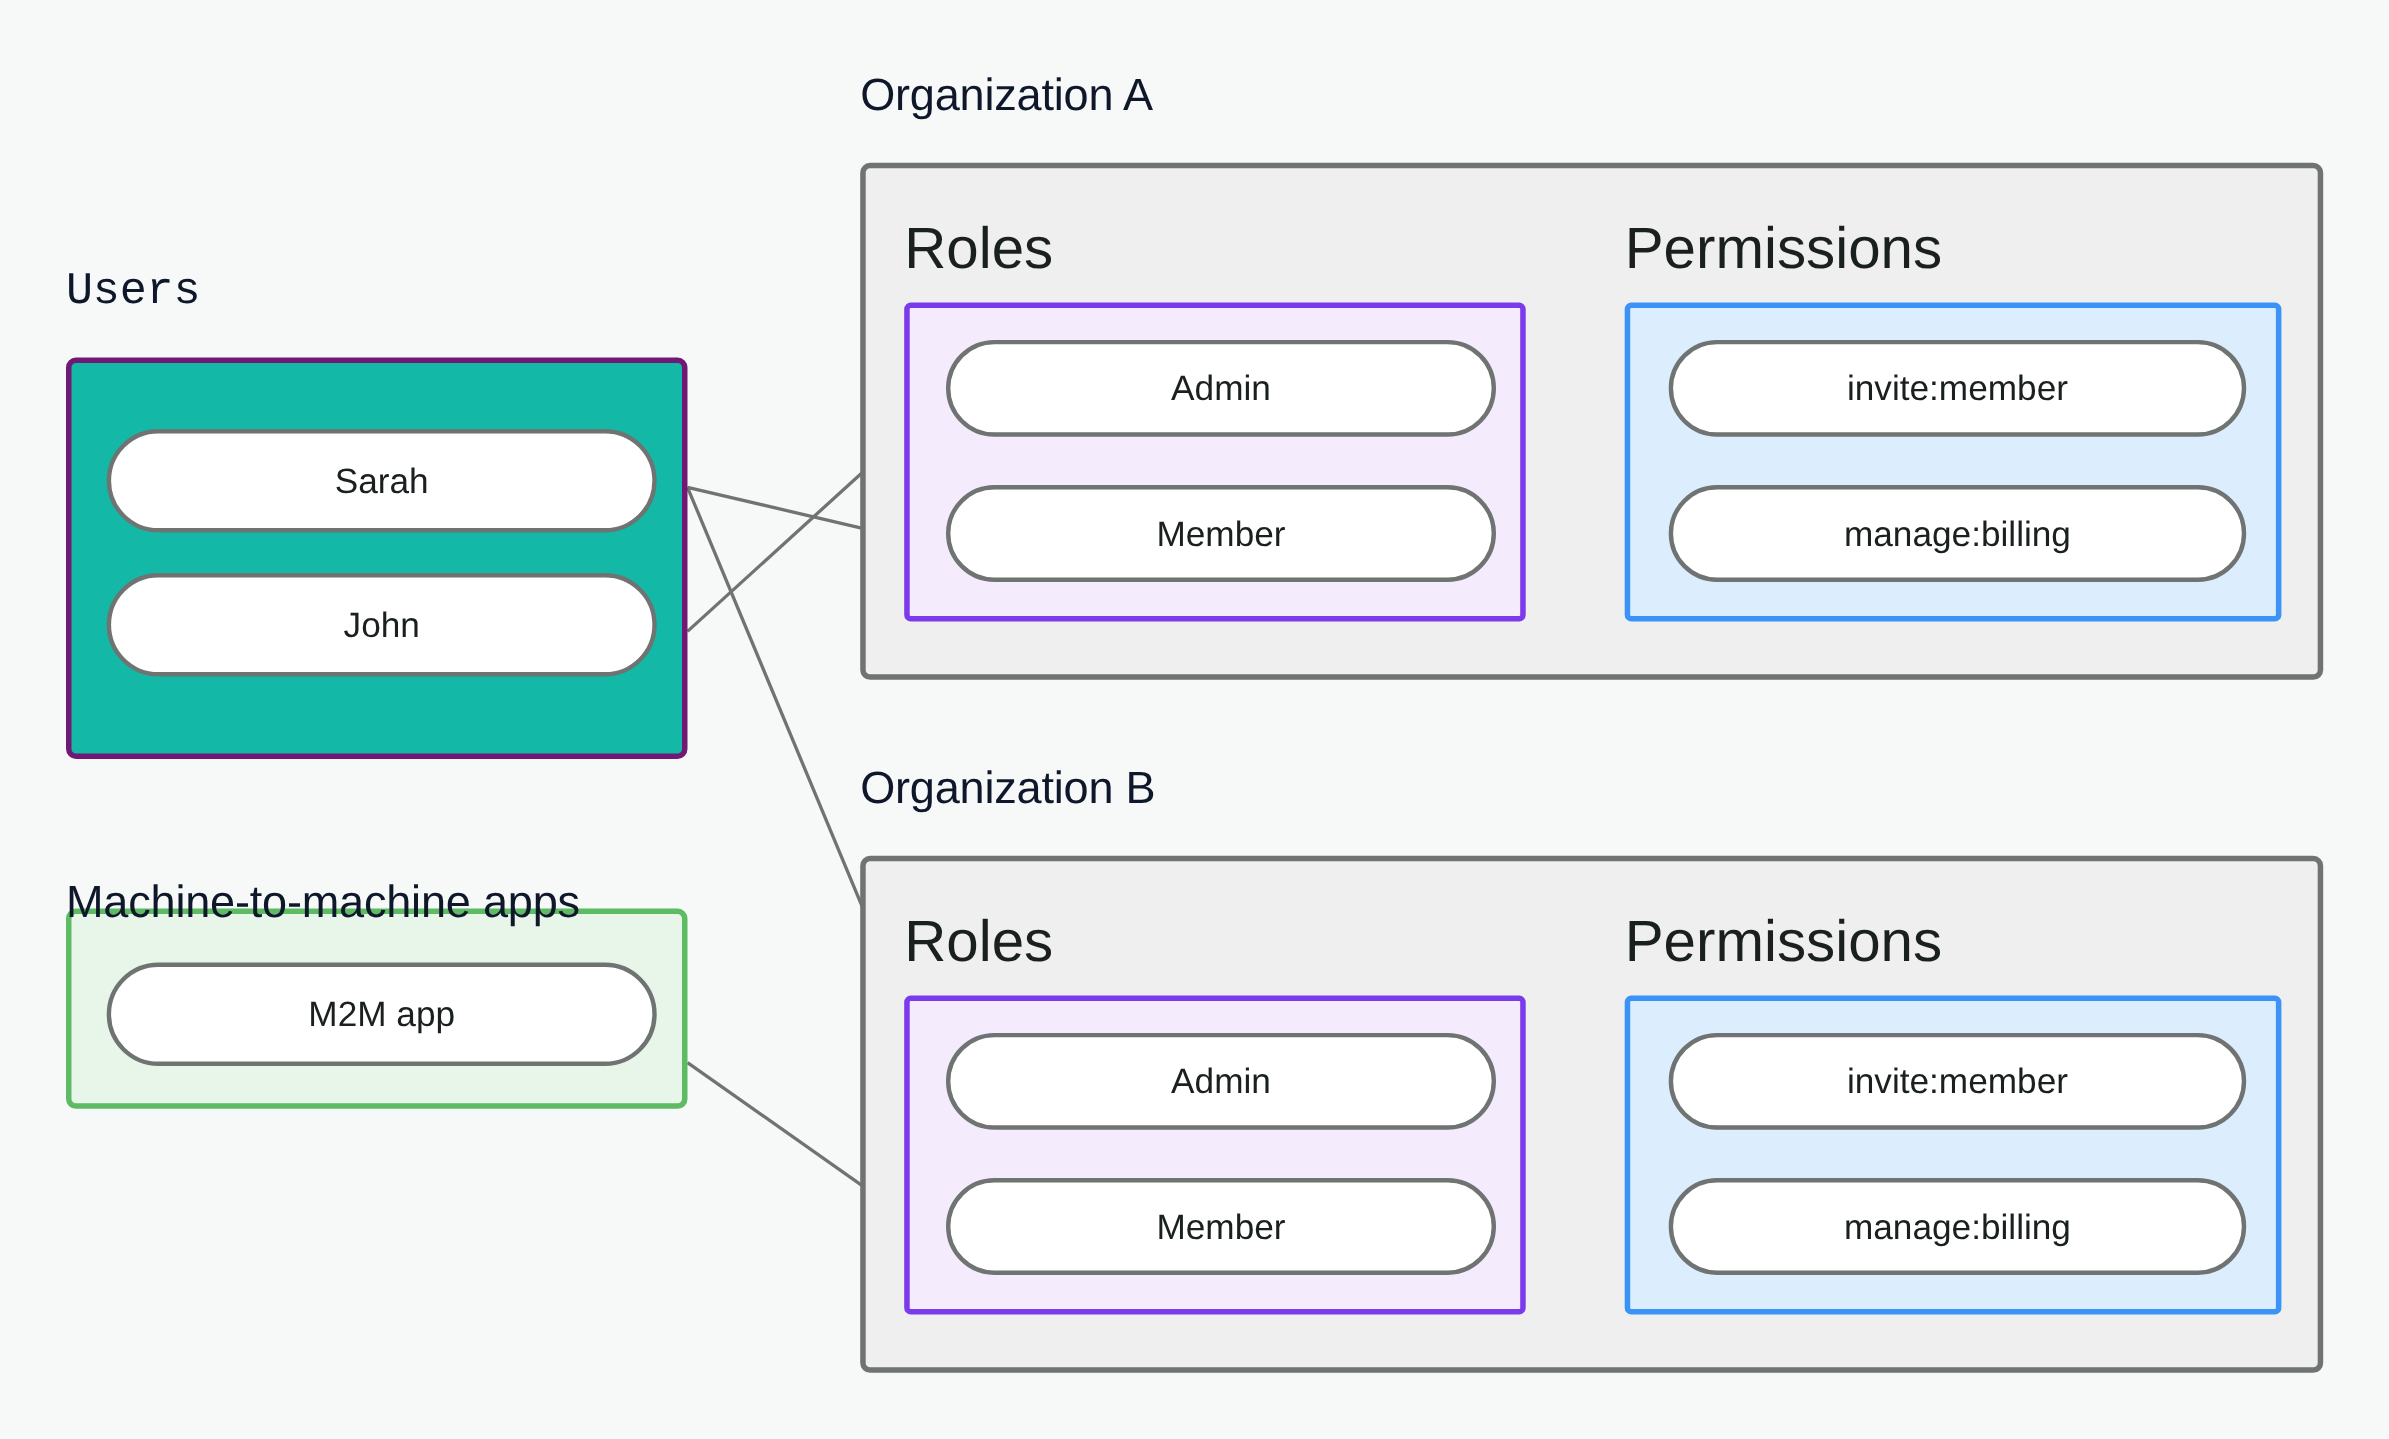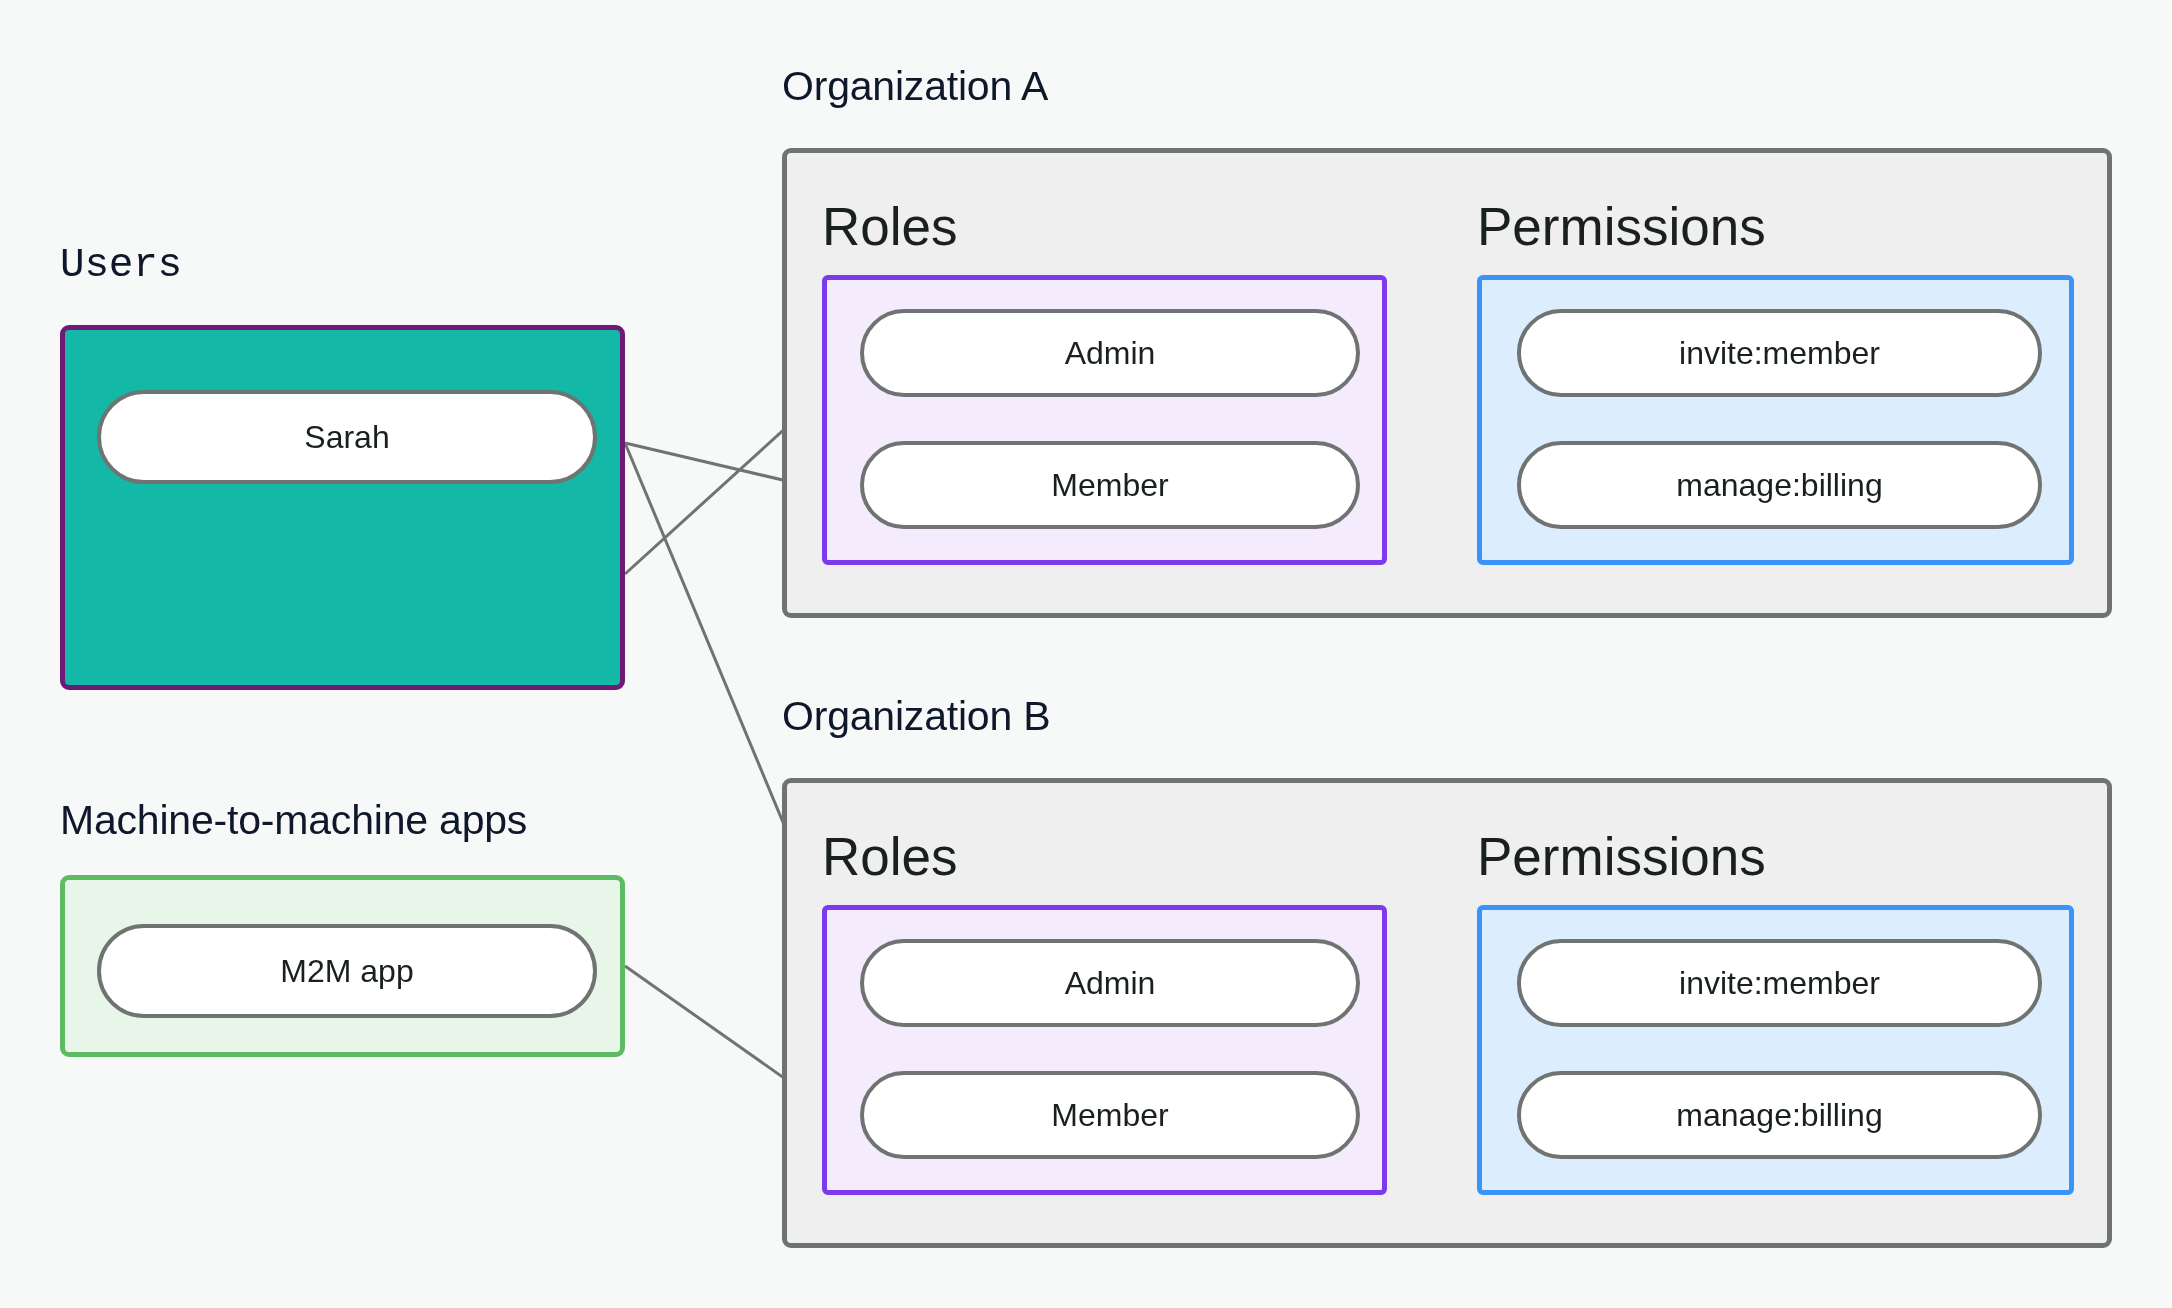--- a/index.html
+++ b/index.html
@@ -148,25 +148,26 @@
     <circle cx="1512" cy="365" r="11"></circle>
     <circle cx="1512" cy="497" r="11"></circle>
     <circle cx="1512" cy="995" r="11"></circle>
     <circle cx="1512" cy="1128" r="11"></circle>
   </svg>
 
   <div class="group-label" style="left:60px; top:245px;font-family:Liberation Mono, monospace;">Users</div>
 
   <div class="tint-box users" style="left:60px; top:325px; width:565px; height:365px;">
     <div class="pill" style="left:32px; top:60px; width:500px; height:94px;">Sarah</div>
+    <div class="pill" style="left:32px; top:191px; width:500px; height:94px;">John</div>
   </div>
 
   <div class="group-label" style="left:60px; top:800px;">Machine-to-machine apps</div>
 
-  <div class="tint-box m2m" style="left:60px; top:875px; width:565px; height:182px;padding-left:32px;">
+  <div class="tint-box m2m" style="left:60px; top:826px; width:565px; height:182px;padding-left:32px;">
     <div class="pill" style="left:32px; top:44px; width:500px; height:94px;">M2M app</div>
   </div>
 
   <div class="group-label" style="left:782px; top:66px;">Organization A</div>
 
   <div class="org-box" style="left:782px; top:148px; width:1330px; height:470px;">
 
     <div class="org-col-label" style="left:35px; top:47px;">Roles</div>
     <div class="org-col-label" style="left:690px; top:47px;">Permissions</div>
 

